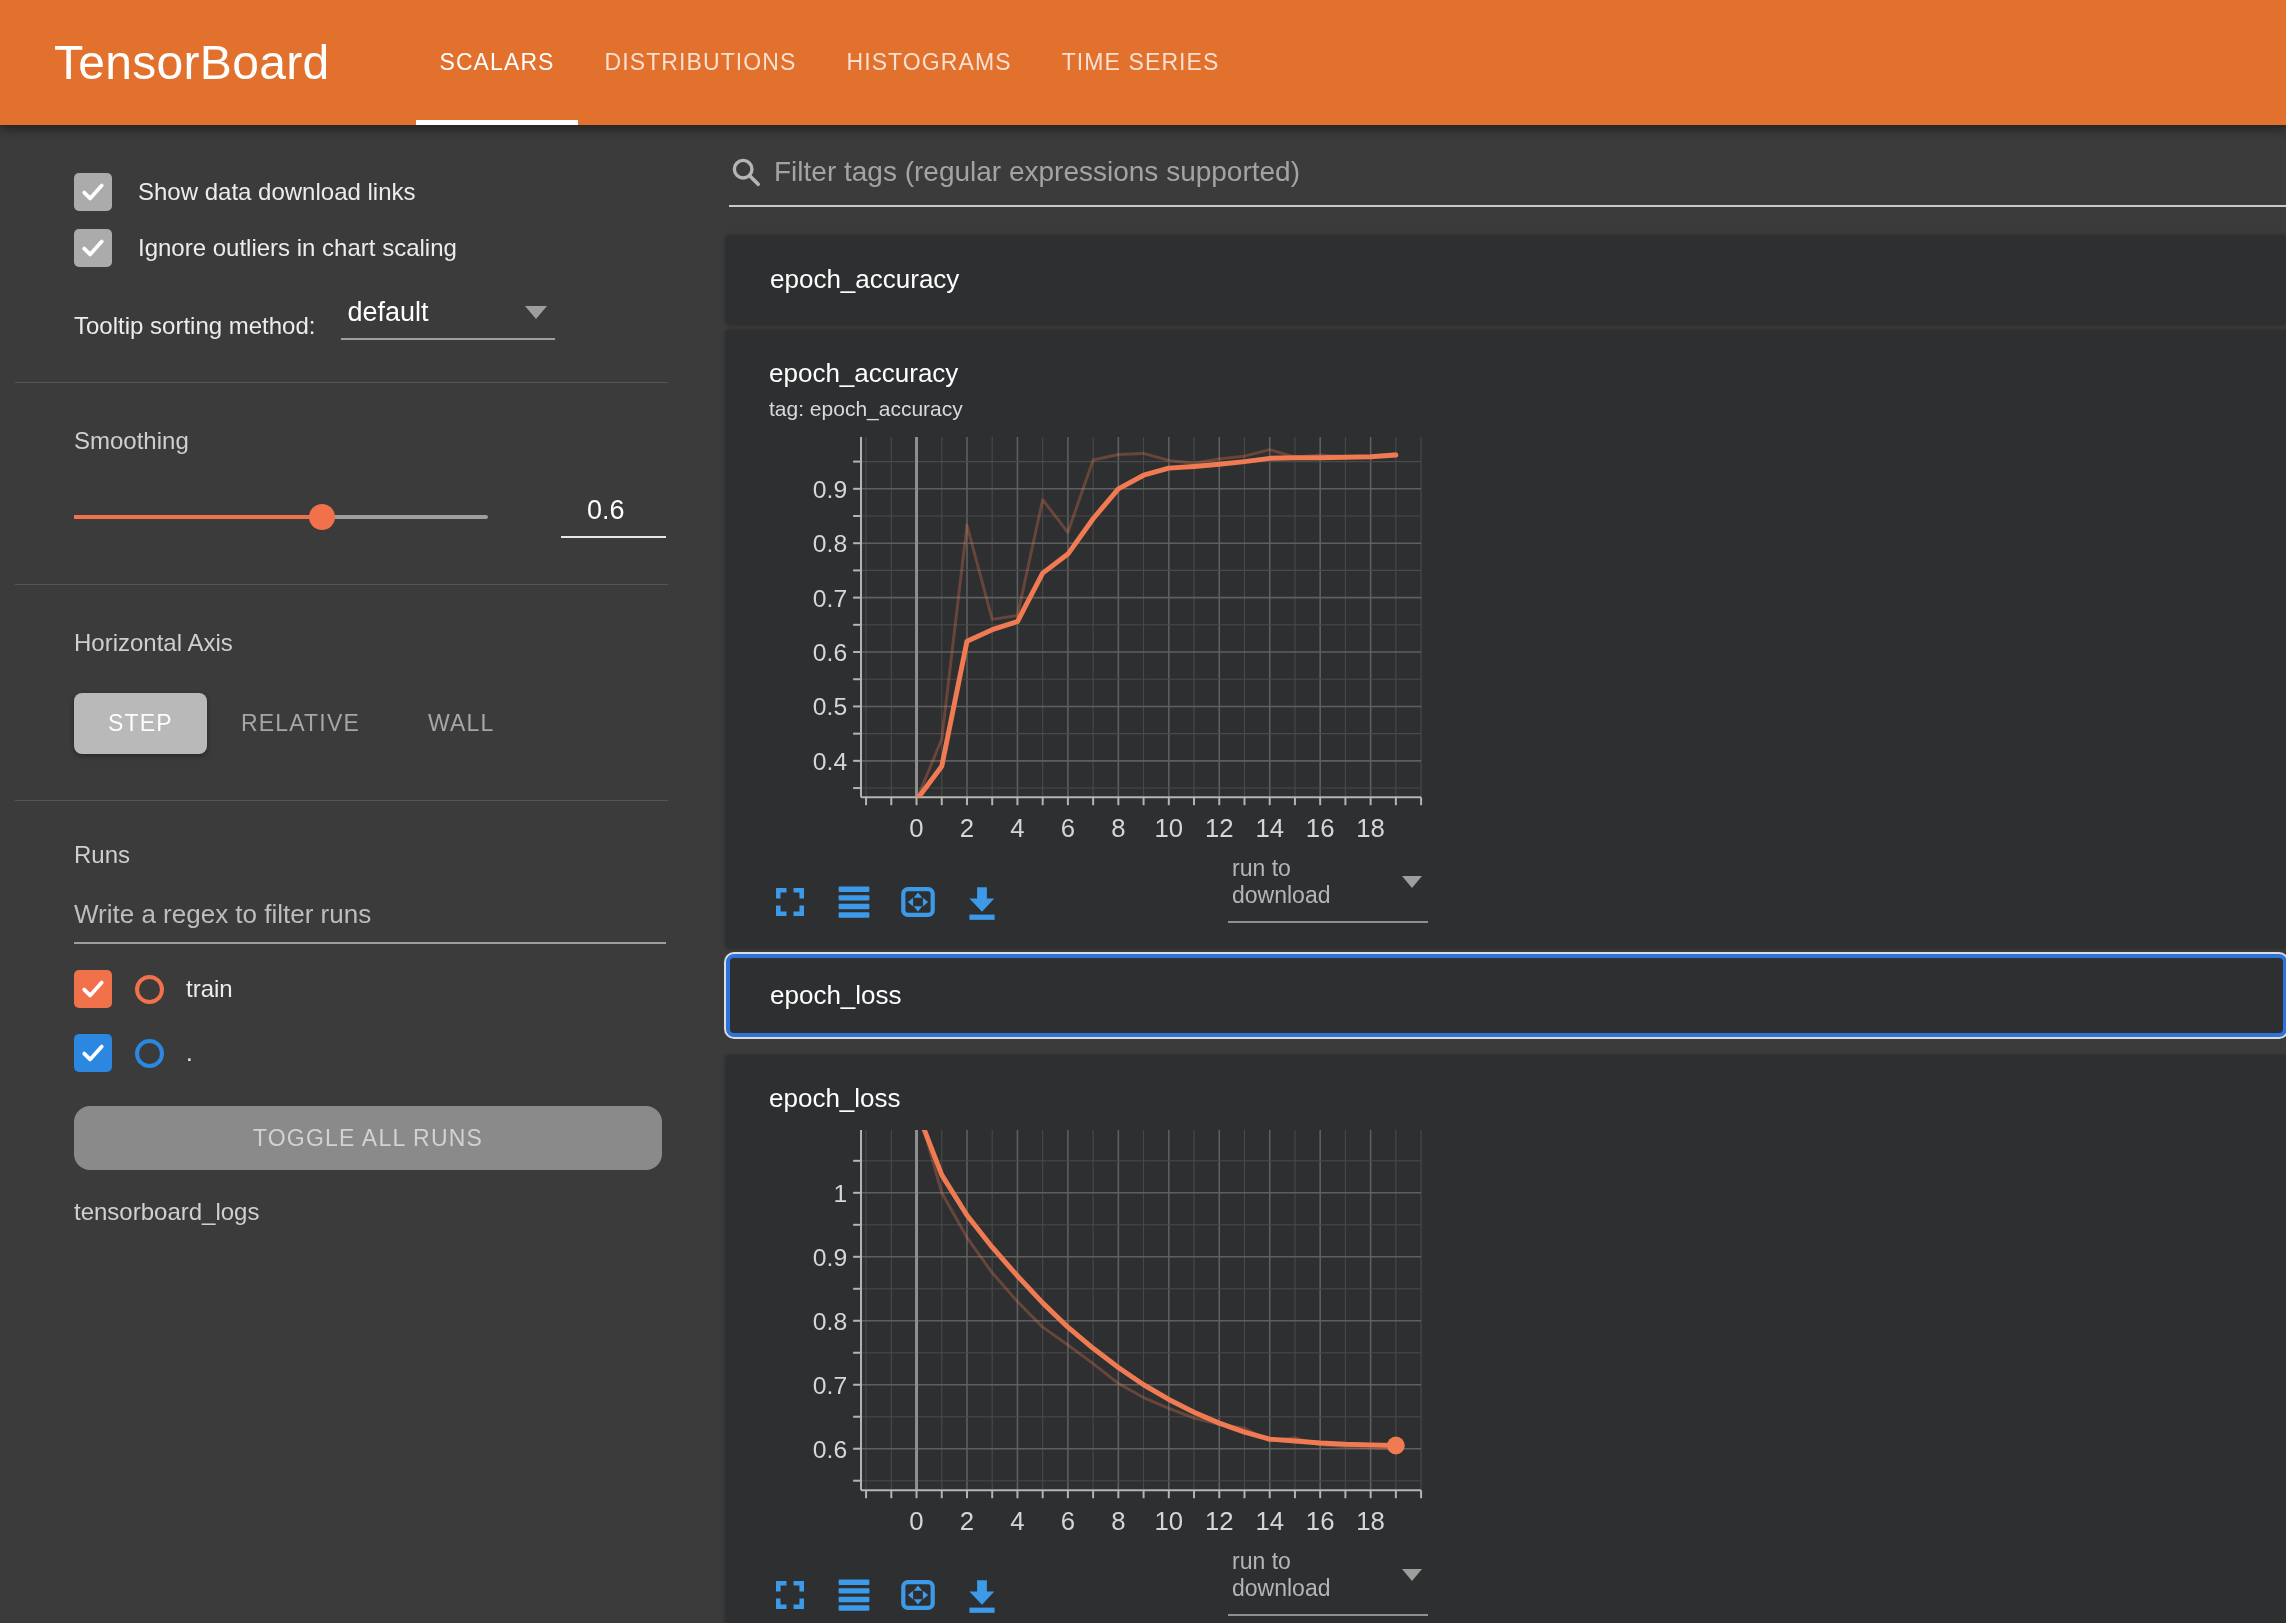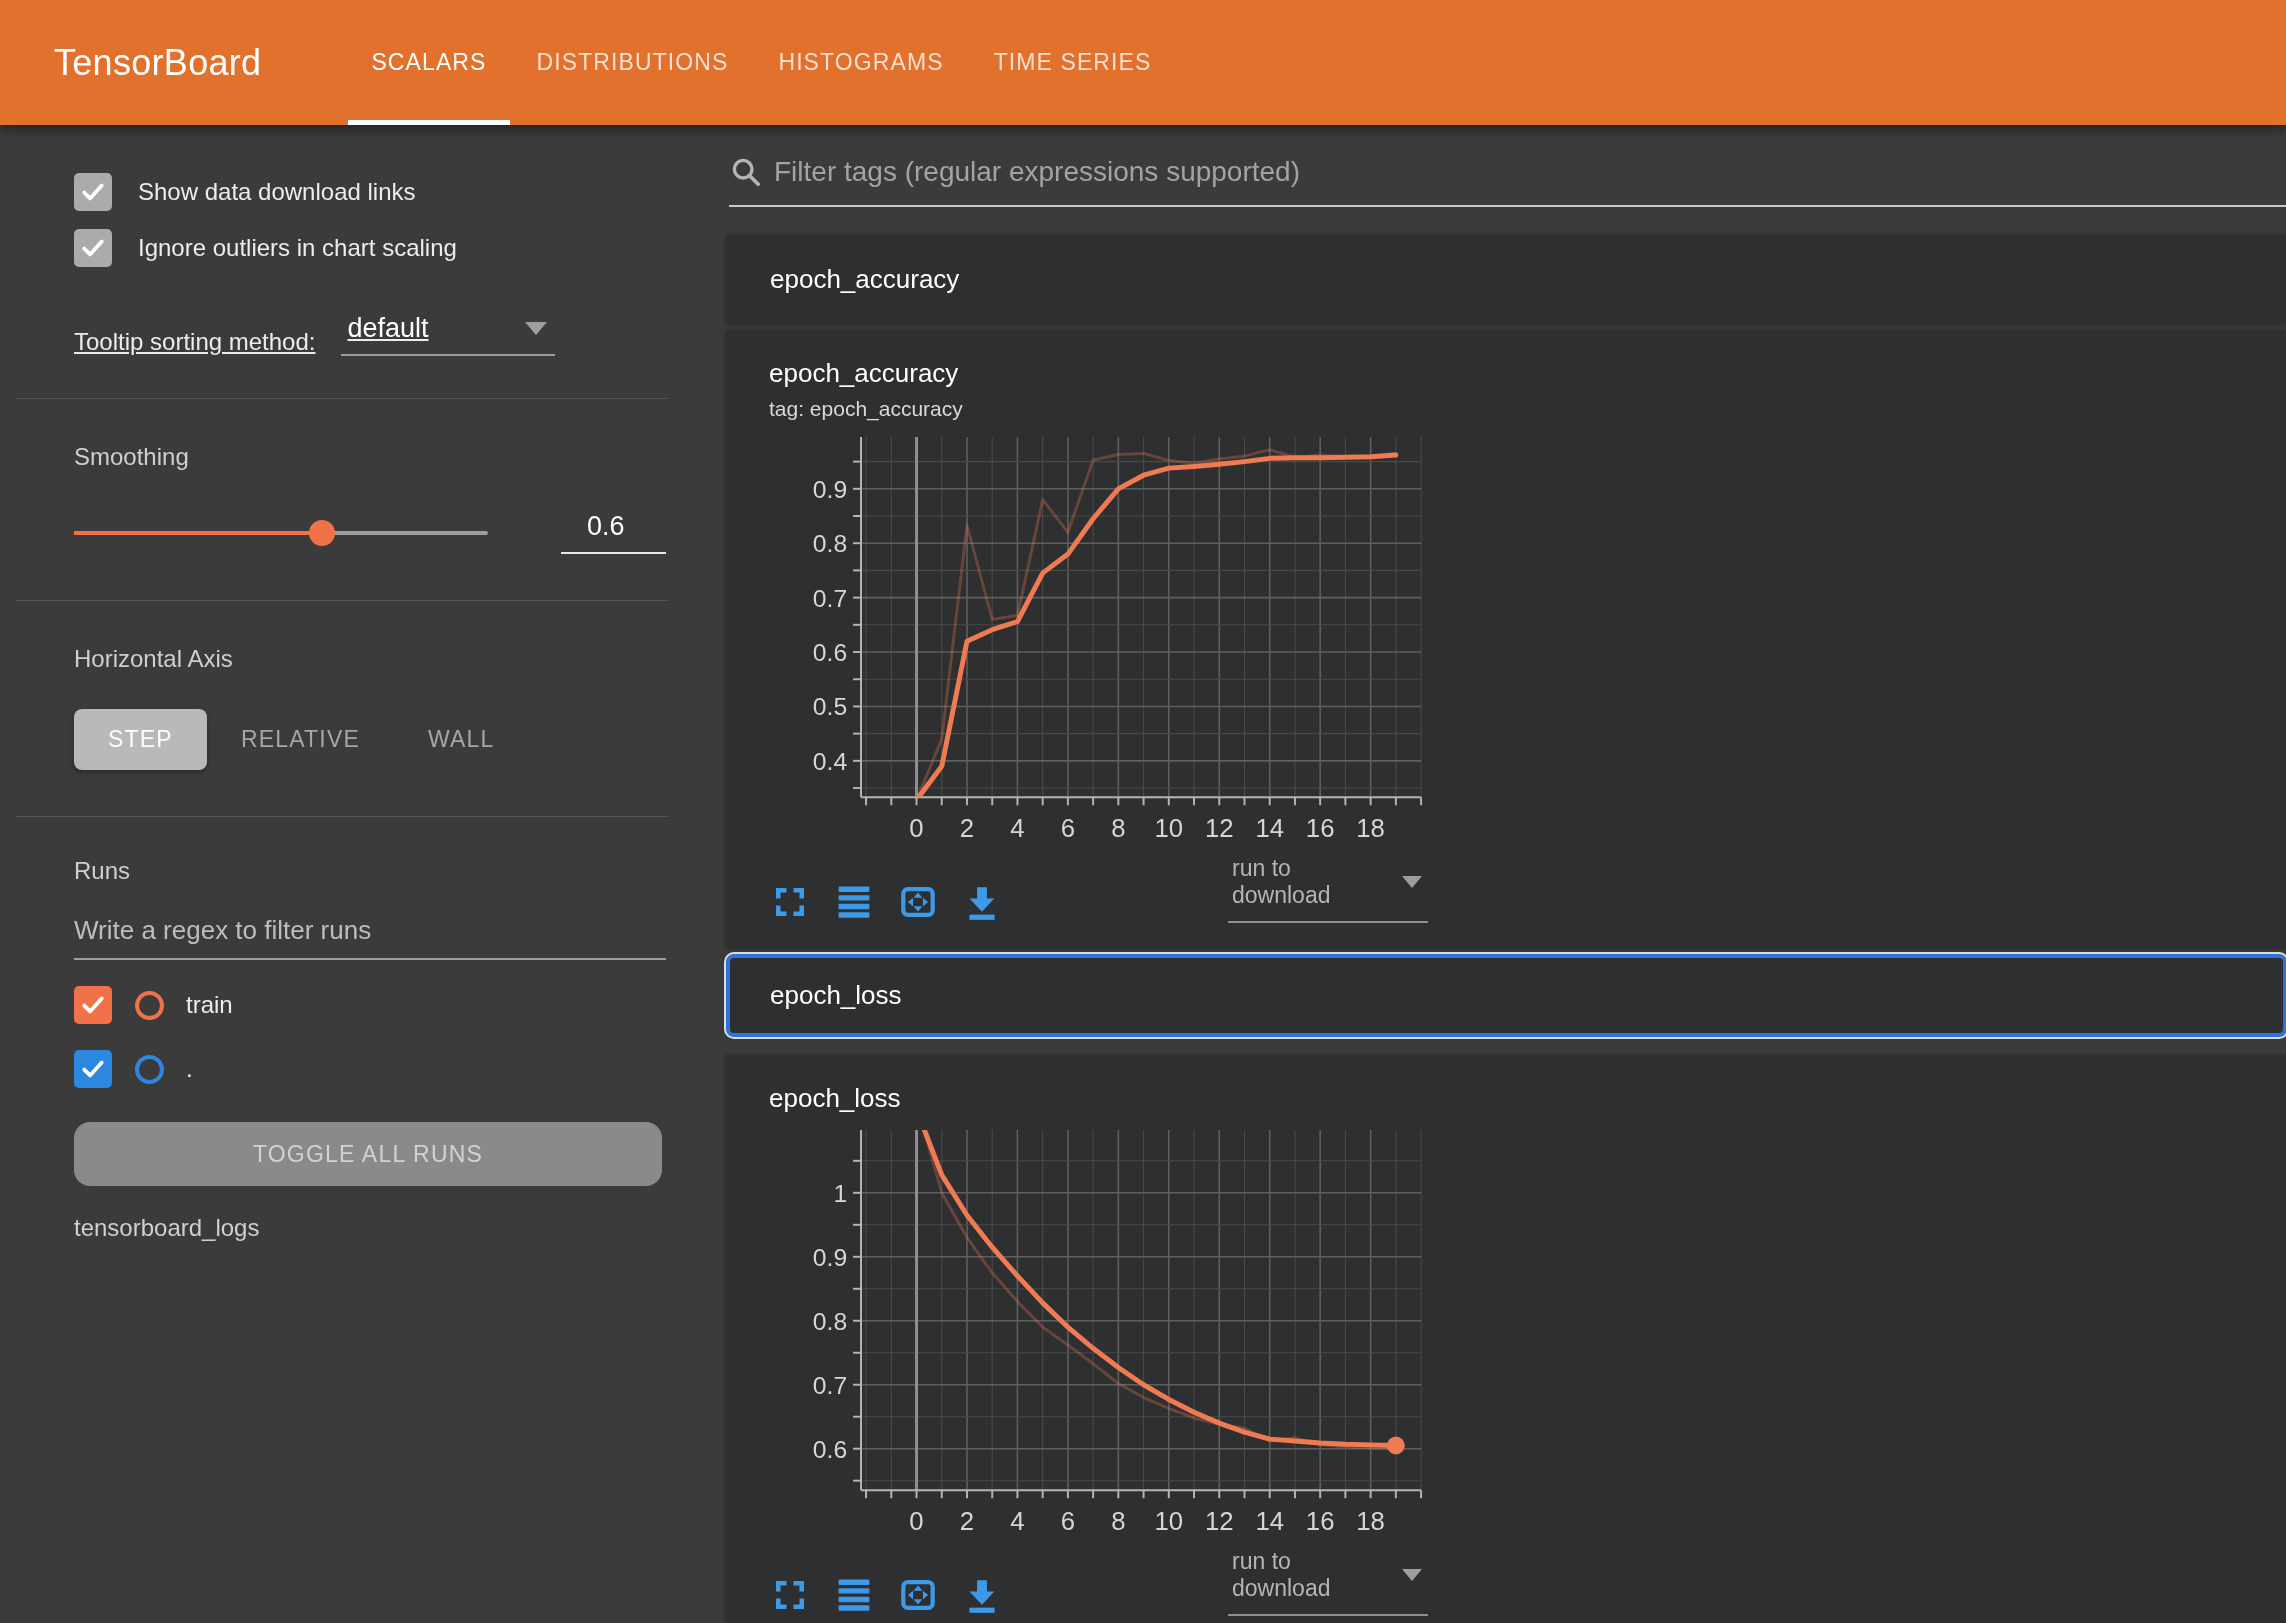--- a/index.html
+++ b/index.html
@@ -11,39 +11,39 @@
     color:#ececec;
   }
   .app { display:flex; flex-direction:column; width:100%; height:100%; }
 
   
   .header {
     height:125px; flex:none; background:#e2712d;
     display:flex; align-items:stretch; padding-left:54px;
     box-shadow:0 4px 10px rgba(0,0,0,.45); position:relative; z-index:5;
   }
-  .logo { align-self:center; color:#fff; font-size:36px; font-weight:500; letter-spacing:0.3px; }
+  .logo { align-self:center; color:#fff; font-size:48px; font-weight:500; letter-spacing:0.3px; }
   .tabs { display:flex; margin-left:85px; }
   .tab {
     position:relative; display:flex; align-items:center; padding:6px 25px;
     color:rgba(255,255,255,.78); font-size:23px; font-weight:500; letter-spacing:1.1px; cursor:pointer;
   }
   .tab.active { color:#fff; }
   .tab.active::after { content:""; position:absolute; left:2px; right:2px; bottom:0; height:5px; background:#fff; }
 
   
   .bodywrap { display:flex; flex:1; min-height:0; overflow:hidden;padding-left:15px; }
 
   
   .sidebar { width:653px; flex:none; padding-top:48px; overflow:hidden; }
   .side-sec { padding:0 0 42px 59px; border-bottom:1px solid #555; }
   .side-sec.last { border-bottom:none; }
   .cbrow { display:flex; align-items:center; gap:26px; margin-bottom:18px; font-size:24px; cursor:pointer; }
   .cb { width:38px; height:38px; flex:none; border-radius:5px; background:#ababab; display:flex; align-items:center; justify-content:center; }
-  .tooltip-row { margin-top:46px; display:flex; align-items:flex-end; gap:26px; font-size:24px;text-decoration:underline; }
+  .tooltip-row { margin-top:30px; display:flex; align-items:flex-end; gap:26px; font-size:24px; }
   .select {
     display:inline-flex; align-items:center; justify-content:space-between;
     width:214px; border-bottom:2px solid #9e9e9e; padding:0 8px 10px 6px;
     font-size:27px; color:#fff; cursor:pointer;
   }
   .dd-arrow { width:0; height:0; border-left:11px solid transparent; border-right:11px solid transparent; border-top:13px solid #9e9e9e; }
   .sec-label { color:#cfcfcf; font-size:24px; }
   .slider-row { margin-top:40px; display:flex; align-items:center; width:592px; }
   .slider { position:relative; width:414px; height:4px; background:#9e9e9e; border-radius:2px; cursor:pointer; }
   .slider-fill { position:absolute; left:0; top:0; height:4px; background:#f0714a; }

